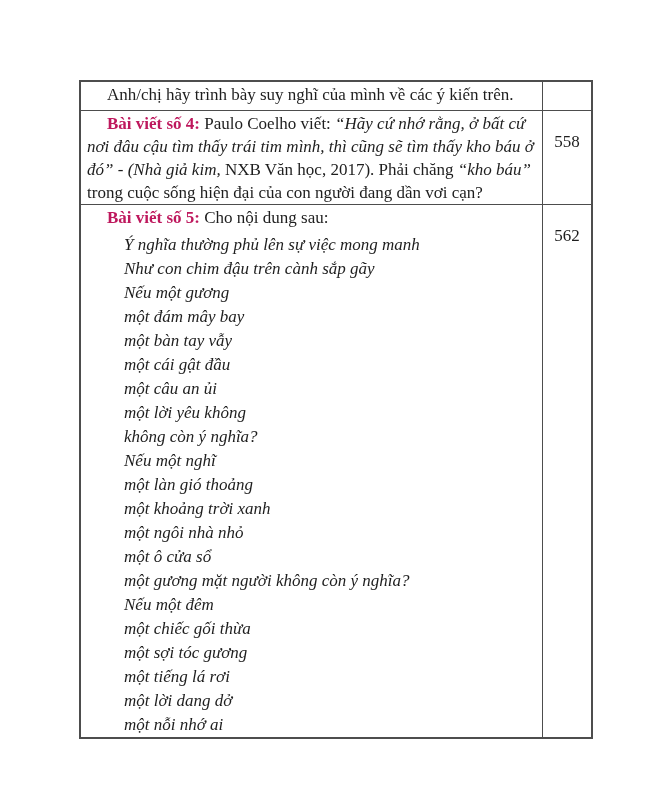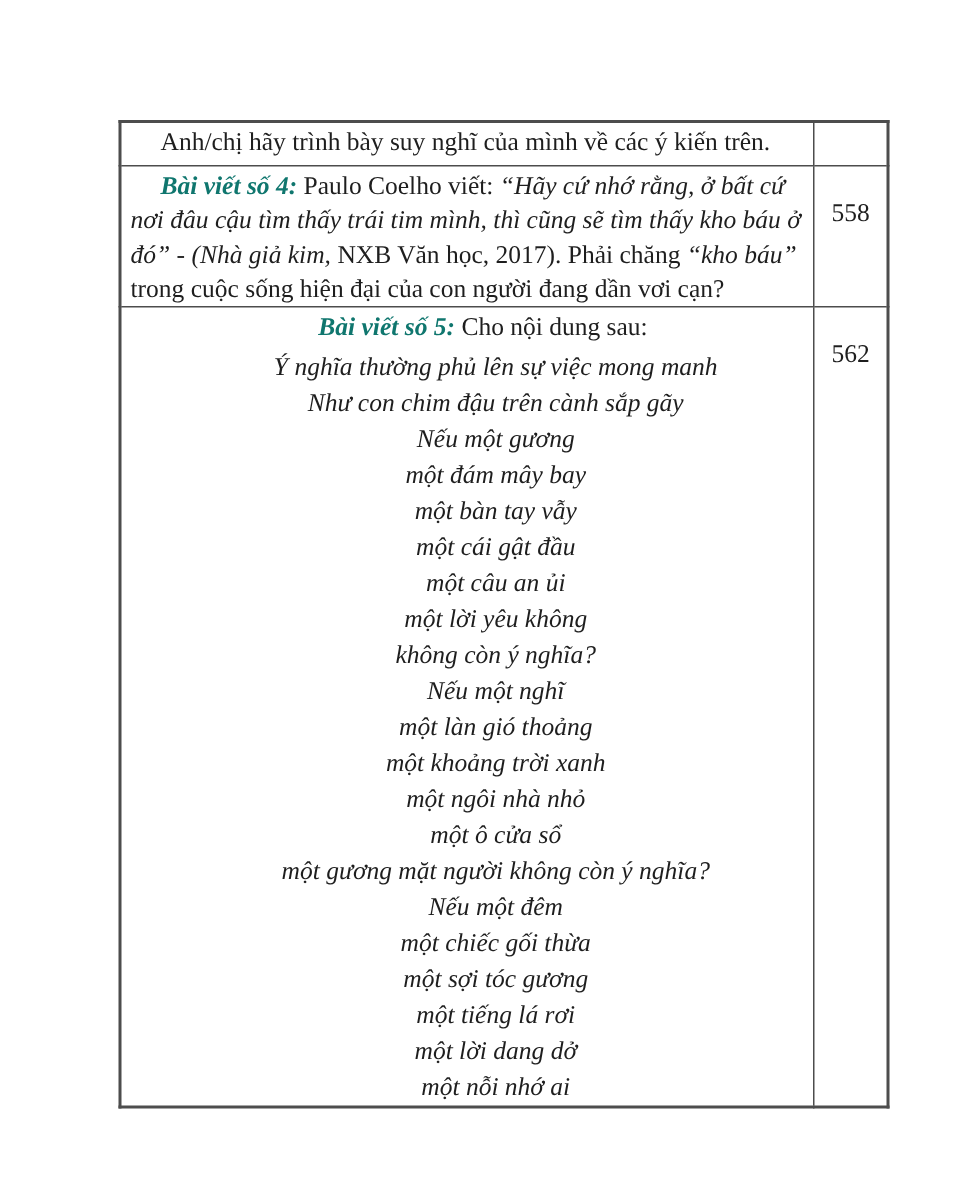--- a/index.html
+++ b/index.html
@@ -36,29 +36,28 @@
   }
   td.pagenum-cell {
     width: 46px;
     text-align: center;
     padding-top: 20px;
     font-size: 17px;
     line-height: 22px;
   }
   tr.row-prompt td.main-cell { height: 27px; }
   tr.row-essay4 td.main-cell { height: 92px; }
-  tr.row-essay5 td.main-cell { height: 526px; line-height: 24px; text-align: center; }
+  tr.row-essay5 td.main-cell { height: 526px; line-height: 24px; }
   p.cell-par {
     margin: 0;
     text-indent: 20px;
   }
   .seg-label {
-    color: #0f766e;
+    color: #be185d;
     font-weight: bold;
-    font-style: italic;
   }
   .seg-it { font-style: italic; }
   .poem {
     margin: 3px 0 0 37px;
     font-style: italic;
   }
   .poem-line {
     height: 24px;
     line-height: 24px;
     white-space: nowrap;

